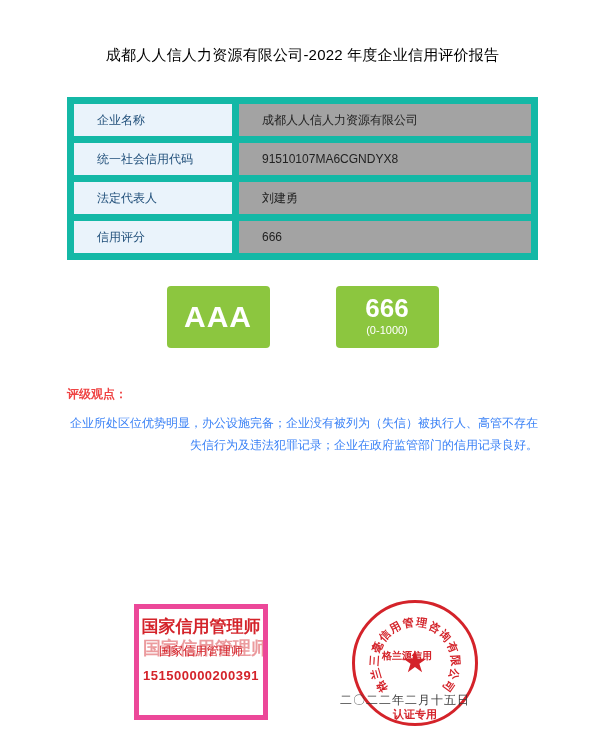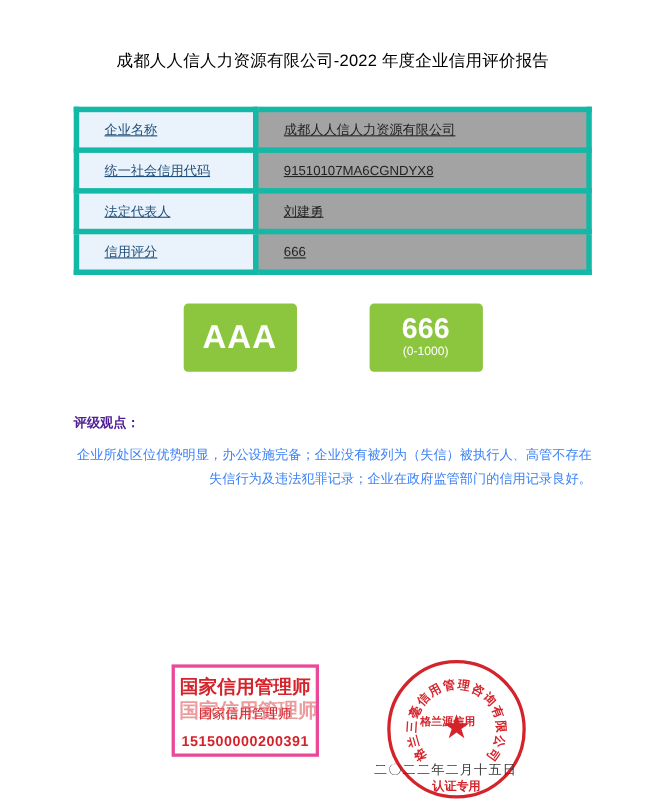--- a/index.html
+++ b/index.html
@@ -30,25 +30,24 @@
     letter-spacing: 0.2px;
   }
   .info-table {
     width: 471px;
     margin: 32px auto 0 auto;
     border-collapse: collapse;
     table-layout: fixed;
     font-size: 12px;
   }
   .info-table td {
-    border: 5px solid #14b8a6;
+    border: 7px solid #14b8a6;
     height: 26px;
     padding: 3px 23px;
     vertical-align: middle;
-    text-decoration: underline;
   }
   .info-table td.label {
     width: 112px;
     background: #eaf3fb;
     color: #1f4e79;
   }
   .info-table td.value {
     background: #a3a3a3;
     color: #222;
   }
@@ -88,21 +87,21 @@
     font-size: 11px;
     line-height: 16px;
   }
   .comment-block {
     width: 471px;
     margin: 38px auto 0 auto;
   }
   .comment-title {
     font-size: 12px;
     font-weight: bold;
-    color: #4c1d95;
+    color: #ef4444;
     margin-bottom: 9px;
   }
   .comment-body {
     font-size: 12px;
     line-height: 22px;
     color: #3b82f6;
     text-align: right;
   }
   .stamps {
     position: absolute;
@@ -110,27 +109,26 @@
     top: 548px;
     width: 605px;
     height: 140px;
   }
   
   .stamp-square {
     position: absolute;
     left: 134px;
     top: 10px;
     width: 134px;
-    height: 84px;
-    border: 3px solid #ec4899;
+    height: 116px;
+    border: 5px solid #ec4899;
     box-sizing: border-box;
     color: #d4232a;
     text-align: center;
     overflow: hidden;
-    margin-left: 22px;
   }
   .stamp-square .sq-line1 {
     font-size: 17px;
     font-weight: bold;
     letter-spacing: 0px;
     margin-top: 7px;
     line-height: 22px;
   }
   .stamp-square .sq-line2 {
     font-size: 12px;

